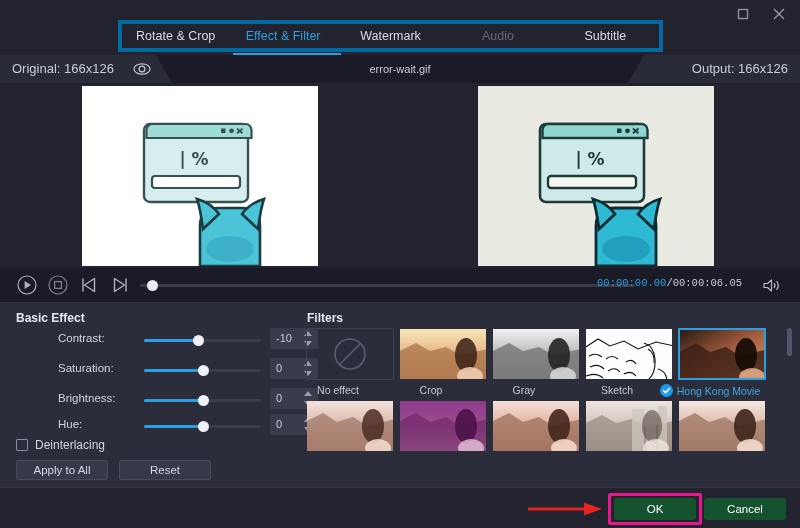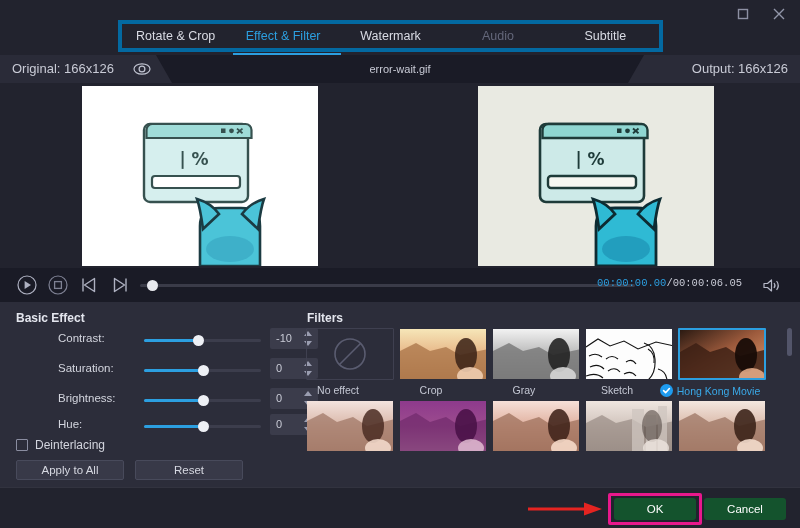--- a/index.html
+++ b/index.html
@@ -185,21 +185,21 @@
     display: flex; align-items: center; gap: 7px; cursor: pointer;
   }
   .cbox {
     width: 12px; height: 12px;
     border: 1px solid #8a8da0; background: transparent; border-radius: 1px;
   }
   .deint-label { font-size: 12px; color: #d3d5de; }
 
   .btnrow { position: absolute; left: 16px; top: 158px; display: flex; gap: 11px; }
   .darkbtn {
-    width: 108px; height: 20px;
+    width: 92px; height: 20px;
     background: #383948; border: 1px solid #484a5b; border-radius: 2px;
     color: #d6d8e1; font-size: 11.5px;
     display: flex; align-items: center; justify-content: center;
     cursor: pointer; font-family: "Liberation Sans", sans-serif;
   }
 
   
   #filtersTitle { left: 307px; top: 9px; }
   .filtergrid {
     position: absolute; left: 306px; top: 26px;

